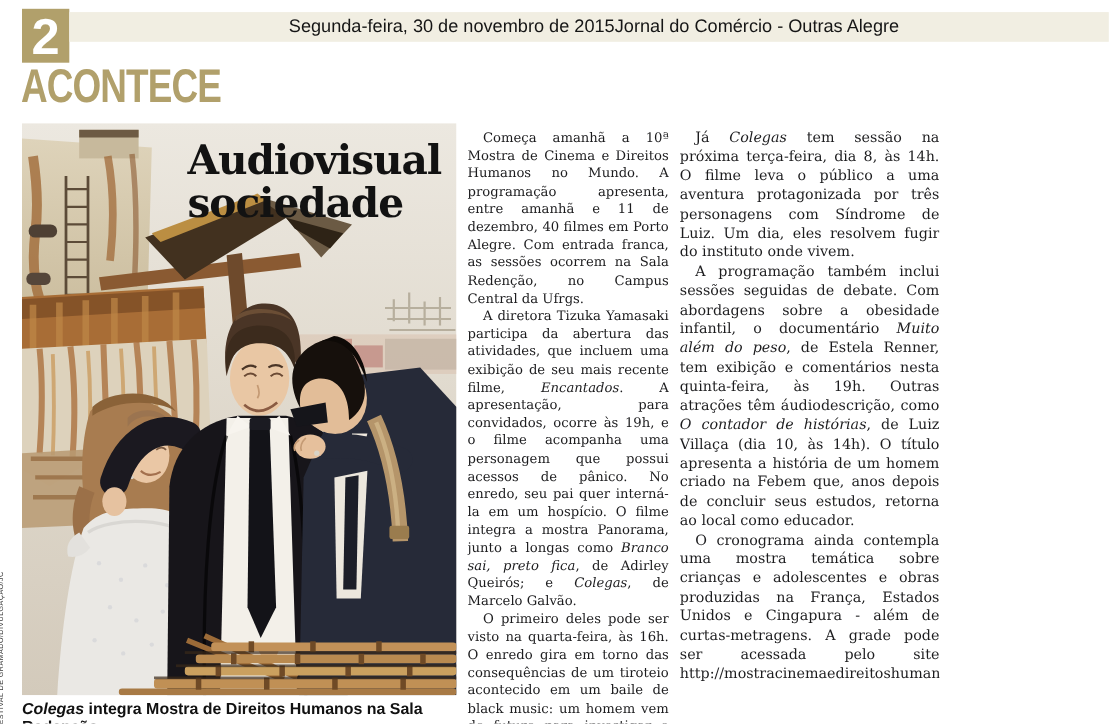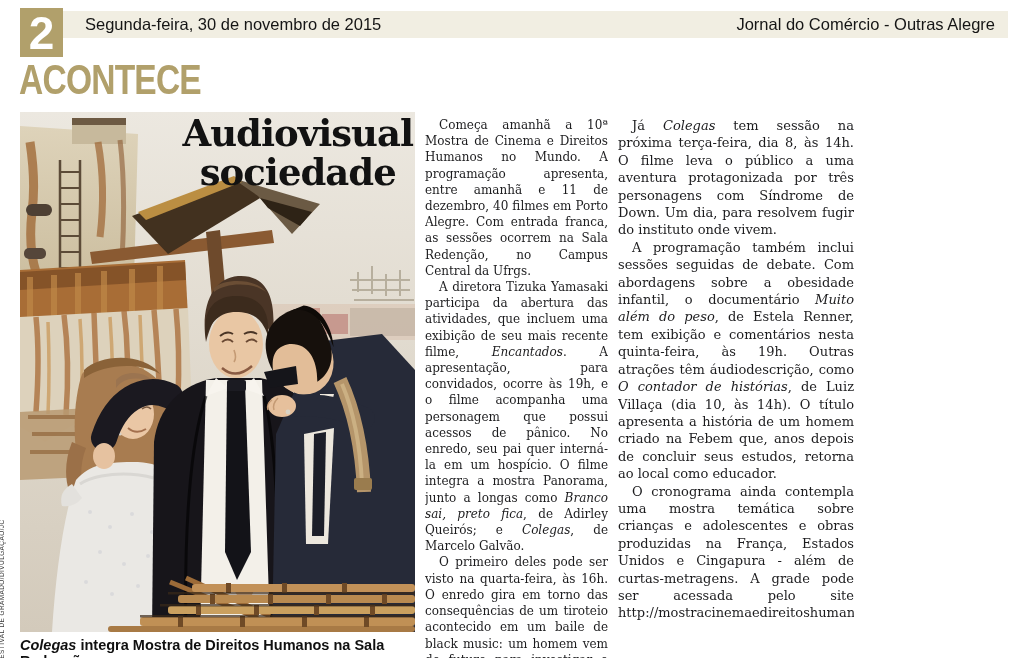--- a/index.html
+++ b/index.html
@@ -8,34 +8,34 @@
     overflow:hidden; font-family:"Liberation Sans", sans-serif; color:#1d1d1f;
   }
   
   .pagenum-box{
     position:absolute; left:20px; top:8px; width:43px; height:49px;
     background:#b1a06b; color:#ffffff; display:flex; align-items:center; justify-content:center;
     font-weight:bold; font-size:46px; line-height:1;
   }
   .date-band{
     position:absolute; left:63px; top:11px; width:945px; height:27px;
-    background:#f1eee2; display:flex; align-items:center; justify-content:space-between;
+    background:#f1eee2; display:flex; align-items:center; justify-content:center;
     box-sizing:border-box; padding:0 13px 0 22px;
     font-size:16.5px; color:#151515;
   }
   .section-title{
     position:absolute; left:19px; top:58px;
     color:#b1a06b; font-weight:bold; font-size:43px; line-height:1;
     letter-spacing:-1px; transform:scaleX(.78); transform-origin:left top;
   }
   
   figure.photo{ position:absolute; left:20px; top:112px; width:395px; margin:0; }
   figure.photo svg{ display:block; width:395px; height:520px; }
   .headline{
-    position:absolute; top:2px; right:2px; margin:0; text-align:center;
+    position:absolute; top:2px; right:2px; margin:12px; text-align:left;
     font-family:"DejaVu Serif", serif; font-weight:bold; color:#121212;
     font-size:37px; line-height:1.05; letter-spacing:-1px;
   }
   figcaption{
     margin-top:5px; font-size:14.5px; font-weight:bold; color:#101010;
     font-family:"Liberation Sans", sans-serif;
   }
   figcaption em{ font-style:italic; }
   .photo-credit{
     position:absolute; left:-15px; bottom:6px;
@@ -231,18 +231,18 @@
 
     <figcaption><em>Colegas</em><span> integra Mostra de Direitos Humanos na Sala Redenção</span></figcaption>
   </figure>
 
   <div class="col col1" id="col1">
       <p><span>Começa amanhã a 10ª Mostra de Cinema e Direitos Humanos no Mundo. A programação apresenta, entre amanhã e 11 de dezembro, 40 filmes em Porto Alegre. Com entrada franca, as sessões ocorrem na Sala Redenção, no Campus Central da Ufrgs.</span></p>
       <p><span>A diretora Tizuka Yamasaki participa da abertura das atividades, que incluem uma exibição de seu mais recente filme, </span><em>Encantados</em><span>. A apresentação, para convidados, ocorre às 19h, e o filme acompanha uma personagem que possui acessos de pânico. No enredo, seu pai quer interná-la em um hospício. O filme integra a mostra Panorama, junto a longas como </span><em>Branco sai, preto fica</em><span>, de Adirley Queirós; e </span><em>Colegas</em><span>, de Marcelo Galvão.</span></p>
       <p><span>O primeiro deles pode ser visto na quarta-feira, às 16h. O enredo gira em torno das consequências de um tiroteio acontecido em um baile de black music: um homem vem do futuro para investigar o acontecido e tentar provar que a culpa é da sociedade repressiva.</span></p>
     </div>
   <div class="col col2" id="col2">
-      <p><span>Já </span><em>Colegas</em><span> tem sessão na próxima terça-feira, dia 8, às 14h. O filme leva o público a uma aventura protagonizada por três personagens com Síndrome de Down. Um dia, para resolvem fugir do instituto onde vivem.</span></p>
+      <p><span>Já </span><em>Colegas</em><span> tem sessão na próxima terça-feira, dia 8, às 14h. O filme leva o público a uma aventura protagonizada por três personagens com Síndrome de Luiz. Um dia, eles resolvem fugir do instituto onde vivem.</span></p>
       <p><span>A programação também inclui sessões seguidas de debate. Com abordagens sobre a obesidade infantil, o documentário </span><em>Muito além do peso</em><span>, de Estela Renner, tem exibição e comentários nesta quinta-feira, às 19h. Outras atrações têm áudiodescrição, como </span><em>O contador de histórias</em><span>, de Luiz Villaça (dia 10, às 14h). O título apresenta a história de um homem criado na Febem que, anos depois de concluir seus estudos, retorna ao local como educador.</span></p>
       <p><span>O cronograma ainda contempla uma mostra temática sobre crianças e adolescentes e obras produzidas na França, Estados Unidos e Cingapura - além de curtas-metragens. A grade pode ser acessada pelo site http://mostracinemaedireitoshumanos.sdh.gov.br.</span></p>
     </div>
 
 </div>
 
 </body></html>

